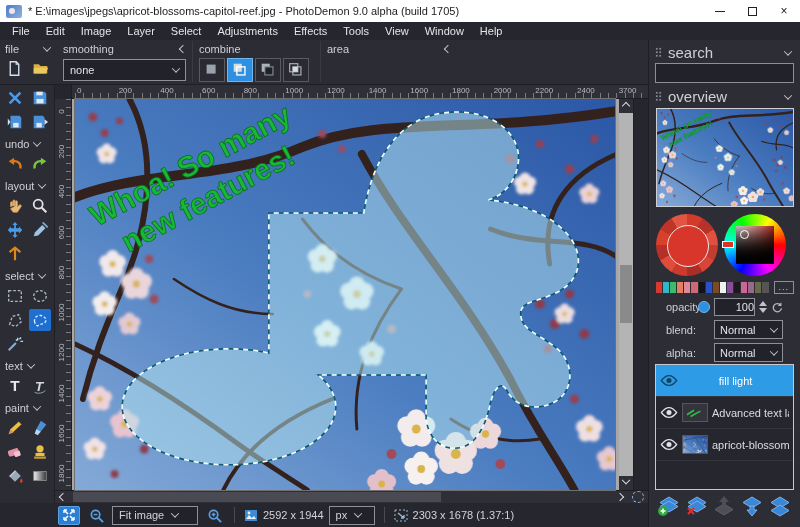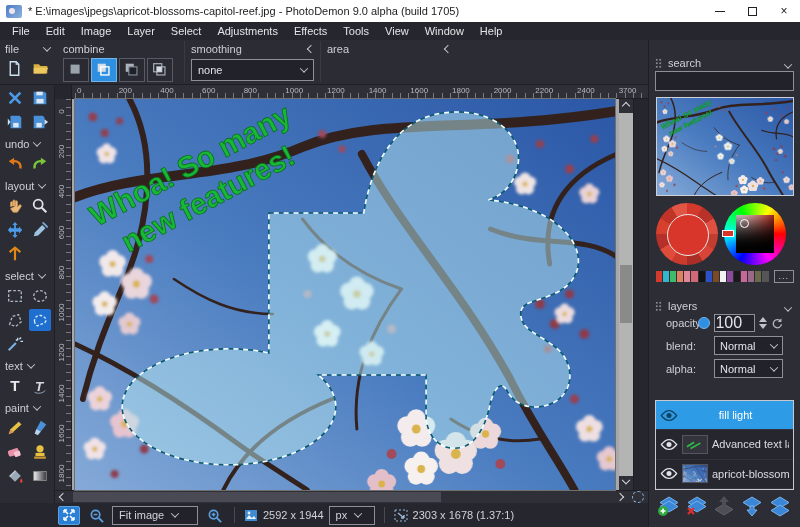--- a/index.html
+++ b/index.html
@@ -74,48 +74,48 @@
   
   .statusbar{grid-column:1/3;grid-row:3;background:#26262e;display:flex;align-items:center;padding-left:58px;gap:5px;font-size:11px;color:#d2d2d8}
   .sb-btn{width:22px;height:19px;display:flex;align-items:center;justify-content:center;border-radius:2px}
   .sb-btn.blue{background:#2b7fd4;border:1px solid #5ca2e2}
   .sb-drop{display:flex;align-items:center;gap:8px;background:#22222a;border:1px solid #8f8f98;padding:1px 6px;height:19px}
   .sb-sep{width:1px;height:16px;background:#4a4a54;margin:0 4px}
   .sb-time{margin-left:auto;padding-right:10px;color:#cfcfd6}
 
   
   .sidebar{background:#2d2d35;border-left:1px solid #1e1e24;display:flex;flex-direction:column;padding:2px 6px 4px 6px;overflow:hidden}
-  .sp-head{height:17px;display:flex;align-items:flex-end;color:#cfcfd6;font-size:11px;margin-top:10px}
+  .sp-head{height:17px;display:flex;align-items:center;color:#cfcfd6;font-size:15px;margin-top:2px}
   .sp-handle{width:7px;height:11px;margin-right:6px;background-image:radial-gradient(#8a8a94 0.9px,transparent 1px);background-size:3.5px 3.5px}
   .sp-head .chev{margin-left:auto;margin-right:3px}
   .search-input{height:20px;background:#22222a;border:1px solid #8f8f98;margin:2px 0 3px 0}
   .overview-thumb{width:138px;height:99px;border:1px solid #cfcfd6;margin:3px 0 4px 1px;background:#3a5a90}
   .colors-row{display:flex;gap:6px;align-items:center;margin:3px 0 3px 1px}
   .wheel-l{width:62px;height:62px;border-radius:50%;position:relative;background:conic-gradient(#d43a2c 0 30deg,#b8322a 30deg 60deg,#e05040 60deg 90deg,#c23c30 90deg 120deg,#d84436 120deg 150deg,#aa2e26 150deg 180deg,#cc3a2e 180deg 210deg,#e04c3a 210deg 240deg,#b43028 240deg 270deg,#d8402e 270deg 300deg,#c03428 300deg 330deg,#e25444 330deg 360deg)}
   .wheel-l::after{content:"";position:absolute;left:11px;top:11px;width:40px;height:40px;border-radius:50%;background:#d8352b;border:1.5px solid #e8e8e8}
   .wheel-r{width:62px;height:62px;border-radius:50%;position:relative;background:conic-gradient(from 90deg,#ff0000,#ff00ff,#0000ff,#00ffff,#00ff00,#ffff00,#ff0000)}
   .wheel-r::before{content:"";position:absolute;left:12px;top:12px;width:38px;height:38px;background:linear-gradient(to right,#fff,#d83428),linear-gradient(to bottom,transparent,#000);background-blend-mode:multiply;box-shadow:inset 0 -38px 28px -14px #000}
   .wheel-r .marker{position:absolute;left:16px;top:16px;width:9px;height:9px;border:1.5px solid #fff;border-radius:50%}
   .wheel-r .hmark{position:absolute;left:-2px;top:27px;width:12px;height:7px;border:1.5px solid #fff;background:#d83428}
   .swatch-row{display:flex;align-items:center;gap:1px;margin:2px 0 2px 1px}
   .swatch{width:7px;height:11px}
   .swatch-more{margin-left:4px;border:1px solid #8f8f98;color:#d2d2d8;font-size:9px;padding:0 4px;height:13px;line-height:11px;letter-spacing:1px}
   .layerctl{display:flex;align-items:center;gap:4px;margin:2px 11px;font-size:11px;color:#cfcfd6}
   .layerctl .lab{width:44px}
   .slider{flex:1;height:14px;position:relative}
   .slider .track{position:absolute;left:0;right:0;top:6px;height:3px;background:#55555e}
   .slider .fill{position:absolute;left:0;top:6px;height:3px;width:100%;background:#2f8fe0}
   .slider .knob{position:absolute;right:0;top:1px;width:12px;height:12px;border-radius:50%;background:#2f8fe0;border:1px solid #72b4ec}
-  .valbox{width:44px;height:18px;background:#22222a;border:1px solid #8f8f98;color:#e2e2e8;font-size:16px;text-align:left;line-height:16px}
+  .valbox{width:44px;height:18px;background:#22222a;border:1px solid #8f8f98;color:#e2e2e8;font-size:11px;text-align:right;line-height:16px}
   .stepper{display:flex;flex-direction:column;gap:2px}
   .stepper i{width:0;height:0;border-left:4px solid transparent;border-right:4px solid transparent}
   .stepper .st-up{border-bottom:5px solid #c2c2ca}
   .stepper .st-dn{border-top:5px solid #c2c2ca}
   .ctl-drop{flex:1;display:flex;align-items:center;justify-content:space-between;background:#22222a;border:1px solid #8f8f98;color:#e2e2e8;font-size:11px;height:19px;padding:0 5px}
-  .layer-list{border:1px solid #c8c8ce;margin-top:20px;flex:1;display:flex;flex-direction:column;background:#26262e;overflow:hidden}
+  .layer-list{border:1px solid #c8c8ce;margin-top:0;flex:1;display:flex;flex-direction:column;background:#26262e;overflow:hidden}
   .layer-row{height:32px;display:flex;align-items:center;gap:4px;padding:0 4px;color:#d8d8de;font-size:11px;border-bottom:1px solid #33333b}
   .layer-row.selected{background:#2e9be6;color:#fff}
   .layer-row .lname{flex:1;text-align:center;white-space:nowrap;overflow:hidden}
   .layer-thumb{width:26px;height:19px;border:1px solid #55555e;background:#3a3a42;flex:0 0 26px}
   .layer-actions{height:30px;display:flex;align-items:center;justify-content:space-around;margin-top:3px}
   .eye{width:18px;height:13px}
 </style>
 </head>
 <body>
 
@@ -303,20 +303,32 @@
           <div class="tool-icon-btn">
             <svg width="17" height="17" viewBox="0 0 20 20">
               <path d="M2 5h6l2 2h8v9H2z" fill="#d8b042"></path>
               <path d="M2 9h17l-3 7H2z" fill="#ecc85e"></path>
             </svg>
           </div>
         </div>
     </div>
 
     <div class="optbar">
+      <div class="opt-panel" style="width:136px">
+        <div class="opt-head">
+            <span>smoothing</span>
+            <span class="chev left"></span>
+          </div>
+        <div class="opt-body">
+            <div class="dropdown" style="flex:1">
+              <span>none</span>
+              <span class="chev down"></span>
+            </div>
+          </div>
+      </div>
       <div class="opt-panel" style="width:128px">
         <div class="opt-head">
             <span>combine</span>
           </div>
         <div class="opt-body" id="combine-btns" style="gap:0">
             <div class="combine-btn">
               <svg width="18" height="18" viewBox="0 0 20 20">
                 <rect x="4" y="4" width="10" height="10" fill="#9aa2ac"></rect>
               </svg>
             </div>
@@ -334,32 +346,20 @@
             </div>
             <div class="combine-btn">
               <svg width="18" height="18" viewBox="0 0 20 20">
                 <rect x="3" y="3" width="9" height="9" fill="none" stroke="#aab2bc" stroke-width="1.3"></rect>
                 <rect x="6.5" y="6.5" width="9" height="9" fill="none" stroke="#aab2bc" stroke-width="1.3"></rect>
                 <rect x="6.5" y="6.5" width="5.5" height="5.5" fill="#d5dde4"></rect>
               </svg>
             </div>
           </div>
       </div>
-      <div class="opt-panel" style="width:136px">
-        <div class="opt-head">
-            <span>smoothing</span>
-            <span class="chev left"></span>
-          </div>
-        <div class="opt-body">
-            <div class="dropdown" style="flex:1">
-              <span>none</span>
-              <span class="chev down"></span>
-            </div>
-          </div>
-      </div>
       <div class="opt-panel" style="width:136px;border-right:none">
         <div class="opt-head">
             <span>area</span>
             <span class="chev left"></span>
           </div>
       </div>
     </div>
 
     <div class="toolbox" id="toolbox">
         <div class="tb-row">
@@ -673,20 +673,25 @@
     </div>
 
     <div class="sidebar">
       <div class="sp-head">
         <span class="sp-handle"></span>
         <span>search</span>
         <span class="chev down"></span>
       </div>
       <div class="search-input"></div>
 
+      <div class="sp-head">
+        <span class="sp-handle"></span>
+        <span>overview</span>
+        <span class="chev down"></span>
+      </div>
       <div class="overview-thumb">
         <svg viewBox="0 0 546 391" preserveAspectRatio="none" style="width:136px;height:97px;display:block">
             <use href="#photoLabeled"></use>
           </svg>
       </div>
 
       <div class="colors-row">
         <div class="wheel-l"></div>
         <div class="wheel-r">
             <span class="marker"></span>
@@ -706,25 +711,20 @@
           <div class="swatch" style="background: rgb(242, 242, 242);"></div>
           <div class="swatch" style="background: rgb(140, 74, 158);"></div>
           <div class="swatch" style="background: rgb(26, 26, 26);"></div>
           <div class="swatch" style="background: rgb(200, 104, 152);"></div>
           <div class="swatch" style="background: rgb(154, 104, 136);"></div>
           <div class="swatch" style="background: rgb(106, 106, 74);"></div>
           <div class="swatch" style="background: rgb(85, 85, 85);"></div>
           <div class="swatch-more">...</div>
         </div>
 
-      <div class="sp-head">
-        <span class="sp-handle"></span>
-        <span>layers</span>
-        <span class="chev down"></span>
-      </div>
       <div class="layerctl">
         <span class="lab">opacity:</span>
         <div class="slider">
             <div class="track"></div>
             <div class="fill"></div>
             <div class="knob"></div>
           </div>
         <div class="valbox">100</div>
         <div class="stepper">
             <i class="st-up"></i>

